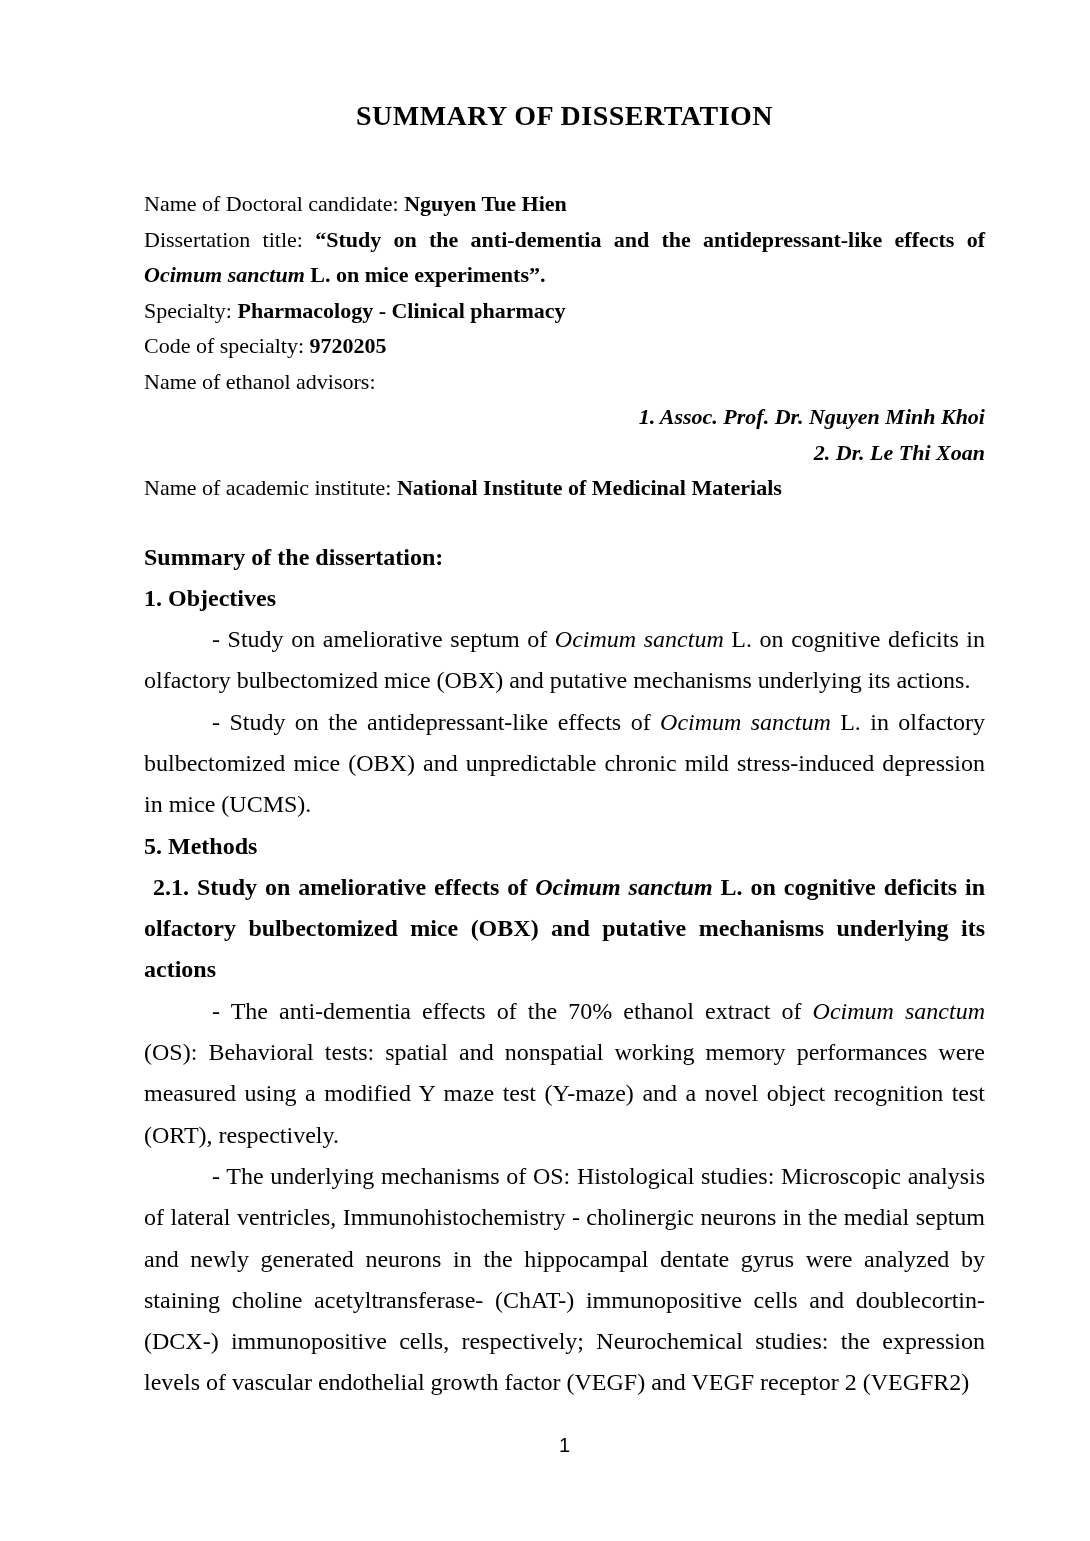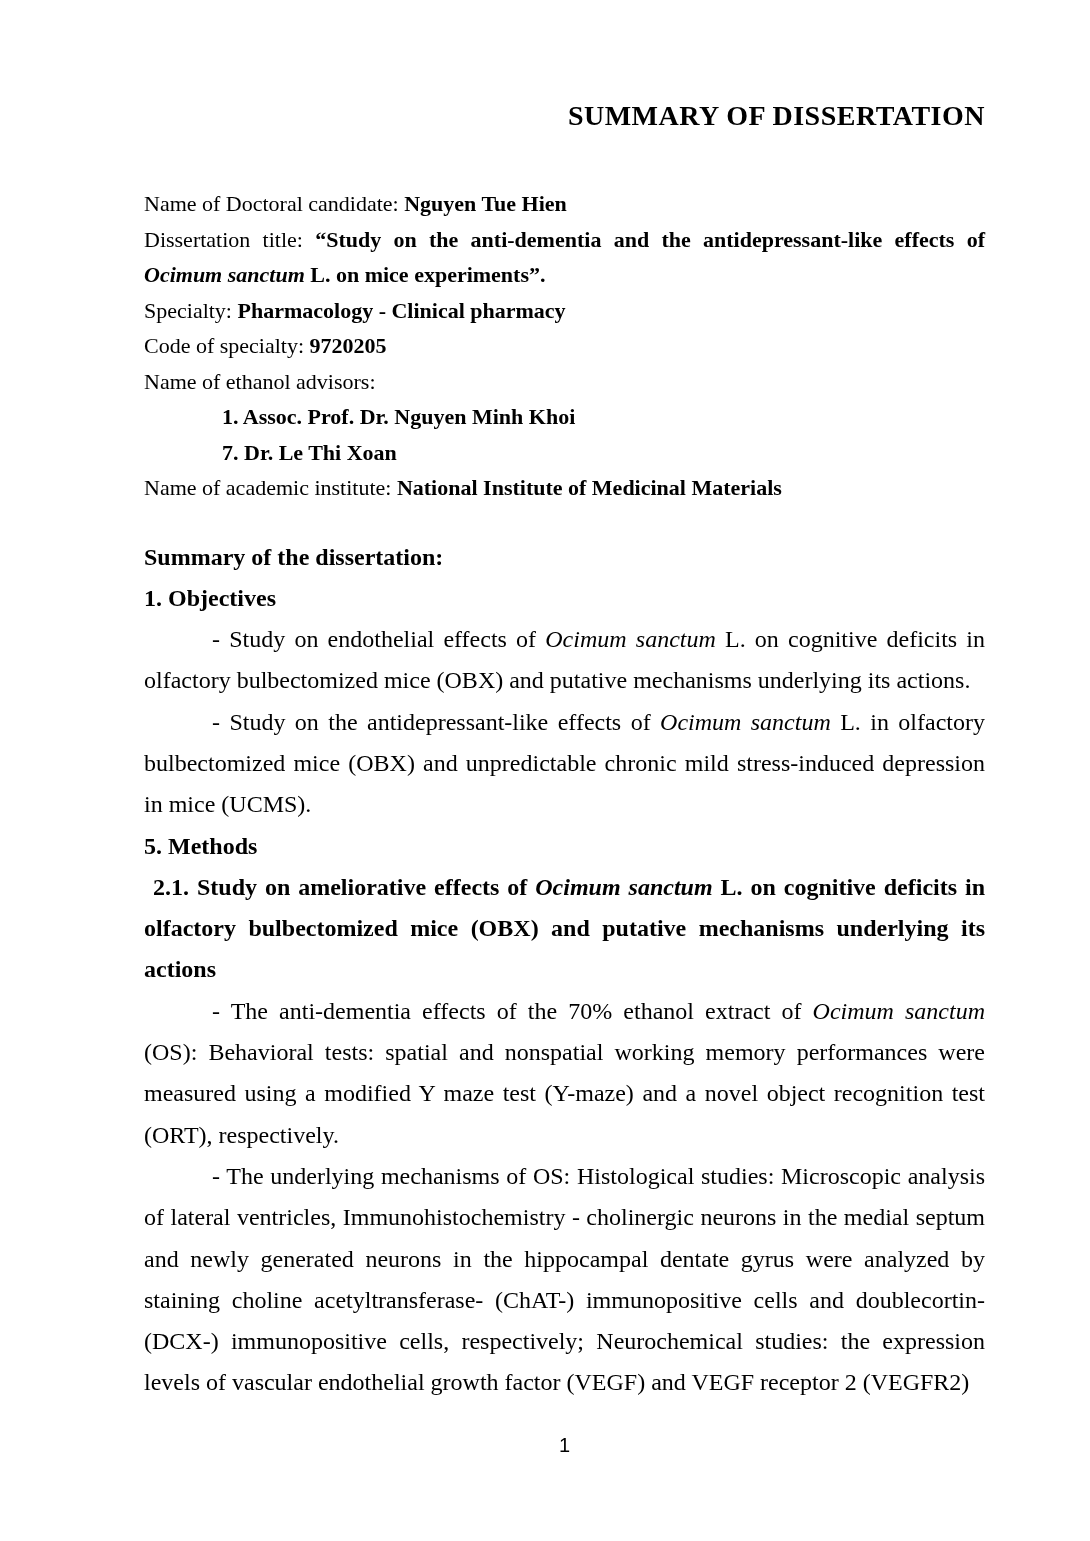--- a/index.html
+++ b/index.html
@@ -14,38 +14,39 @@
     background: #ffffff;
     color: #000000;
     font-family: "Liberation Serif", "DejaVu Serif", serif;
     overflow: hidden;
     box-sizing: border-box;
   }
   .content {
     padding: 96px 105px 0 144px;
   }
   .doc-title {
-    text-align: right;
+    text-align: center;
     font-weight: bold;
     font-size: 28px;
     line-height: 40px;
     letter-spacing: 0.5px;
   }
   .header-block {
     margin-top: 50px;
     font-size: 22px;
     line-height: 35.5px;
   }
   .header-block p {
     margin: 0;
     text-align: justify;
   }
   .header-block p.advisor {
     padding-left: 78px;
-    text-align: left;
+    text-align: right;
+    font-style: italic;
   }
   .body-block {
     margin-top: 31px;
     font-size: 24px;
     line-height: 41.3px;
   }
   .body-block p {
     margin: 0;
     text-align: justify;
   }
@@ -70,28 +71,28 @@
   <div class="content">
     <div class="doc-title">SUMMARY OF DISSERTATION</div>
 
     <div class="header-block">
         <p><span>Name of Doctoral candidate: </span><span style="font-weight: bold;">Nguyen Tue Hien</span></p>
         <p><span>Dissertation title: </span><span style="font-weight: bold;">“Study on the anti-dementia and the antidepressant-like effects of </span><span style="font-weight: bold; font-style: italic;">Ocimum sanctum</span><span style="font-weight: bold;"> L. on mice experiments”.</span></p>
         <p><span>Specialty: </span><span style="font-weight: bold;">Pharmacology - Clinical pharmacy</span></p>
         <p><span>Code of specialty: </span><span style="font-weight: bold;">9720205</span></p>
         <p><span>Name of ethanol advisors:</span></p>
         <p class="advisor"><span style="font-weight: bold;">1. Assoc. Prof. Dr. Nguyen Minh Khoi</span></p>
-        <p class="advisor"><span style="font-weight: bold;">7. Dr. Le Thi Xoan</span></p>
+        <p class="advisor"><span style="font-weight: bold;">2. Dr. Le Thi Xoan</span></p>
         <p><span>Name of academic institute: </span><span style="font-weight: bold;">National Institute of Medicinal Materials</span></p>
       </div>
 
     <div class="body-block">
         <p><span style="font-weight: bold;">Summary of the dissertation:</span></p>
         <p><span style="font-weight: bold;">1. Objectives</span></p>
-        <p class="para"><span>- Study on endothelial effects of </span><span style="font-style: italic;">Ocimum sanctum</span><span> L. on cognitive deficits in olfactory bulbectomized mice (OBX) and putative mechanisms underlying its actions.</span></p>
+        <p class="para"><span>- Study on ameliorative septum of </span><span style="font-style: italic;">Ocimum sanctum</span><span> L. on cognitive deficits in olfactory bulbectomized mice (OBX) and putative mechanisms underlying its actions.</span></p>
         <p class="para"><span>- Study on the antidepressant-like effects of </span><span style="font-style: italic;">Ocimum sanctum</span><span> L. in olfactory bulbectomized mice (OBX) and unpredictable chronic mild stress-induced depression in mice (UCMS).</span></p>
         <p><span style="font-weight: bold;">5. Methods</span></p>
         <p><span style="font-weight: bold; margin-left: 9px;">2.1. Study on ameliorative effects of </span><span style="font-weight: bold; font-style: italic;">Ocimum sanctum</span><span style="font-weight: bold;"> L. on cognitive deficits in olfactory bulbectomized mice (OBX) and putative mechanisms underlying its actions</span></p>
         <p class="para"><span>- The anti-dementia effects of the 70% ethanol extract of </span><span style="font-style: italic;">Ocimum sanctum</span><span> (OS): Behavioral tests: spatial and nonspatial working memory performances were measured using a modified Y maze test (Y-maze) and a novel object recognition test (ORT), respectively.</span></p>
         <p class="para"><span>- The underlying mechanisms of OS: Histological studies: Microscopic analysis of lateral ventricles, Immunohistochemistry - cholinergic neurons in the medial septum and newly generated neurons in the hippocampal dentate gyrus were analyzed by staining choline acetyltransferase- (ChAT-) immunopositive cells and doublecortin- (DCX-) immunopositive cells, respectively; Neurochemical studies: the expression levels of vascular endothelial growth factor (VEGF) and VEGF receptor 2 (VEGFR2)</span></p>
       </div>
   </div>
 
   <div class="page-number">1</div>
 </div>

